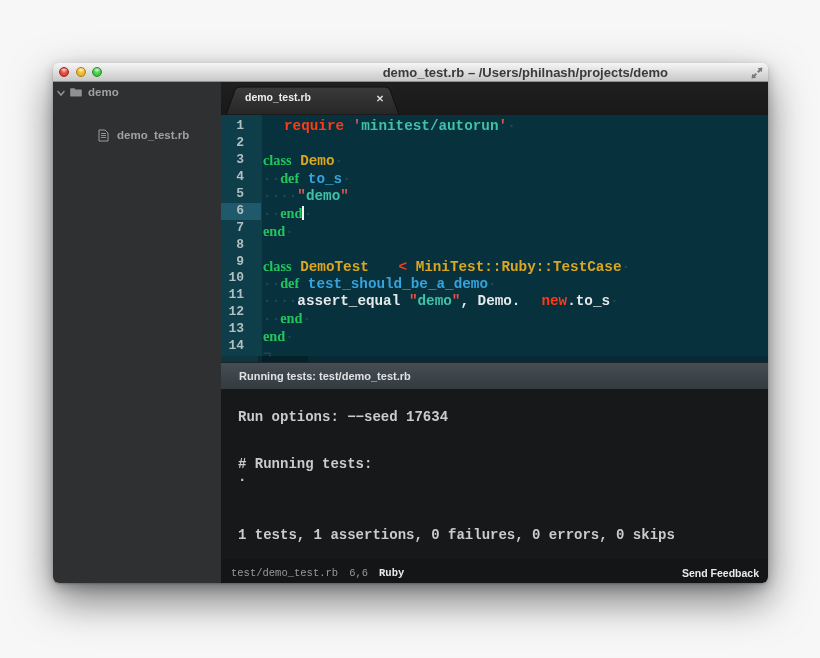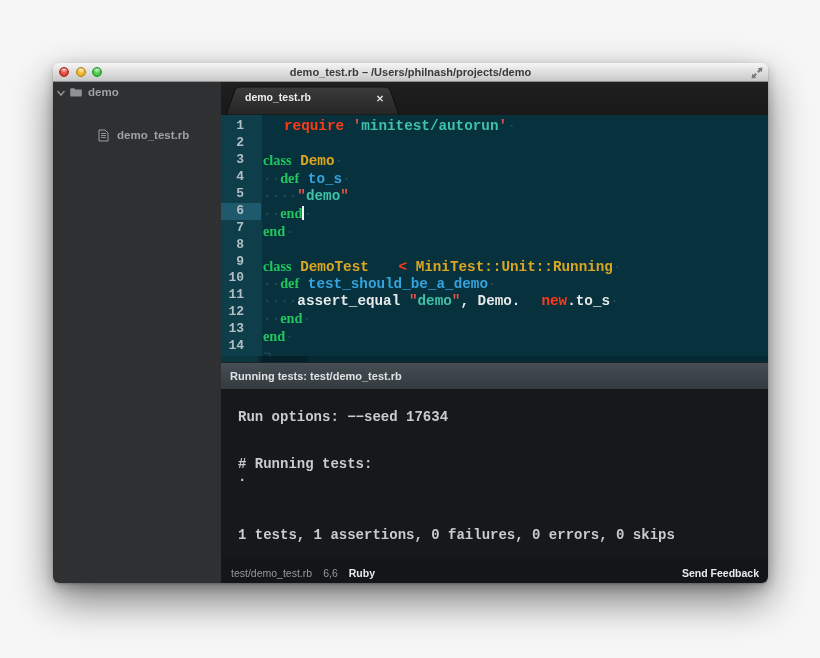--- a/index.html
+++ b/index.html
@@ -17,22 +17,22 @@
     background:linear-gradient(#f5f5f5, #c8c8c8);
     border-bottom:1px solid #8f8f8f;
     border-radius:7px 7px 0 0;
   }
   .tl { position:absolute; top:4px; width:10px; height:10px; border-radius:50%; }
   .tl.red   { left:6px; background:radial-gradient(ellipse 70% 40% at 50% 22%, rgba(255,255,255,.75), rgba(255,255,255,0) 75%), radial-gradient(circle at 50% 45%, #f1726a, #d63322 78%); border:1px solid #a3271b; }
   .tl.yel   { left:22.5px; background:radial-gradient(ellipse 70% 40% at 50% 22%, rgba(255,255,255,.75), rgba(255,255,255,0) 75%), radial-gradient(circle at 50% 45%, #fbd05a, #e9a816 78%); border:1px solid #b07e0e; }
   .tl.grn   { left:39px; background:radial-gradient(ellipse 70% 40% at 50% 22%, rgba(255,255,255,.75), rgba(255,255,255,0) 75%), radial-gradient(circle at 50% 45%, #7edd7a, #2eb833 78%); border:1px solid #1d9422; }
   .title {
     position:absolute; left:100px; right:100px; top:0; height:19px;
-    text-align:center; line-height:19px;
-    font-size:11px; font-weight:700; color:#3a3a3a;
+    text-align:right; line-height:19px;
+    font-size:13px; font-weight:700; color:#3a3a3a;
     letter-spacing:0px;
     white-space:nowrap;
   }
   .fsicon { position:absolute; right:4px; top:3px; width:14px; height:14px; }
   .sidebar {
     position:absolute; left:0; top:19px; width:168px; height:501px;
     background:#2f3032;
   }
   .row { position:absolute; left:0; width:168px; height:21px; line-height:21px; white-space:nowrap; }
   .row .txt { font-size:11.5px; font-weight:700; color:#9fa1a3; vertical-align:top; }
@@ -68,35 +68,35 @@
   .r { color:#ff3a17;margin-left:21px; }   
   .s { color:#3fc2a7; }   
   .q { color:#e0564a; }   
   .d { color:rgba(190,220,225,0.14); } 
   .cursor { display:inline-block; width:1.5px; height:14px; background:#f2f2f2; vertical-align:-2px; }
   .runbar {
     position:absolute; left:0; top:280px; width:547px; height:27px;
     background:linear-gradient(#454e54, #333b40);
     border-top:1px solid #1d2327;
     line-height:26px; font-size:11px; font-weight:700; color:#dfe1e2;
-    padding-left:9px;
+    padding-left:18px;
   }
   .console {
     position:absolute; left:0; top:307px; width:547px; height:170px;
     background:#17181a;
     font-family:"Liberation Mono", monospace; font-size:14px; font-weight:700;
     color:#c9cbcc;
   }
   .cline { position:absolute; left:17px; white-space:pre; }
   .statusbar {
     position:absolute; left:0; top:477px; width:547px; height:24px;
     background:#141517;
     font-size:10.5px; color:#96989a;
   }
-  .sb-l { position:absolute; left:10px; top:8px; white-space:pre; }
+  .sb-l { position:absolute; left:10px; top:8px; white-space:pre;font-family:Liberation Mono, monospace; }
   .sb-ruby { color:#e9eaeb; font-weight:700; }
   .sb-r { position:absolute; right:9px; top:8px; color:#e9eaeb; font-weight:700; }
 </style>
 </head>
 <body>
   <div class="win">
     <div class="titlebar">
       <span class="tl red"></span>
       <span class="tl yel"></span>
       <span class="tl grn"></span>
@@ -162,21 +162,21 @@
 13
 14</div>
         <div class="codepre"><span class="r">require</span> <span class="q">'</span><span class="s">minitest/autorun</span><span class="q">'</span><span class="d">·</span>
 
 <span class="o">class</span> <span class="g">Demo</span><span class="d">·</span>
 <span class="d">··</span><span class="o">def</span> <span class="b">to_s</span><span class="d">·</span>
 <span class="d">····</span><span class="q">"</span><span class="s">demo</span><span class="q">"</span>
 <span class="d">··</span><span class="o">end</span><span class="cursor"></span><span class="d">·</span>
 <span class="o">end</span><span class="d">·</span>
 
-<span class="o">class</span> <span class="g">DemoTest</span> <span class="r">&lt;</span> <span class="g">MiniTest::Unit::Running</span><span class="d">·</span>
+<span class="o">class</span> <span class="g">DemoTest</span> <span class="r">&lt;</span> <span class="g">MiniTest::Ruby::TestCase</span><span class="d">·</span>
 <span class="d">··</span><span class="o">def</span> <span class="b">test_should_be_a_demo</span><span class="d">·</span>
 <span class="d">····</span>assert_equal <span class="q">"</span><span class="s">demo</span><span class="q">"</span>, Demo.<span class="r">new</span>.to_s<span class="d">·</span>
 <span class="d">··</span><span class="o">end</span><span class="d">·</span>
 <span class="o">end</span><span class="d">·</span>
 <span style="color:rgba(190,220,225,0.12)">¬</span></div>
         <div class="hsb0"></div>
         <div class="hsb"></div>
       </div>
       <div class="runbar">Running tests: test/demo_test.rb</div>
       <div class="console">

